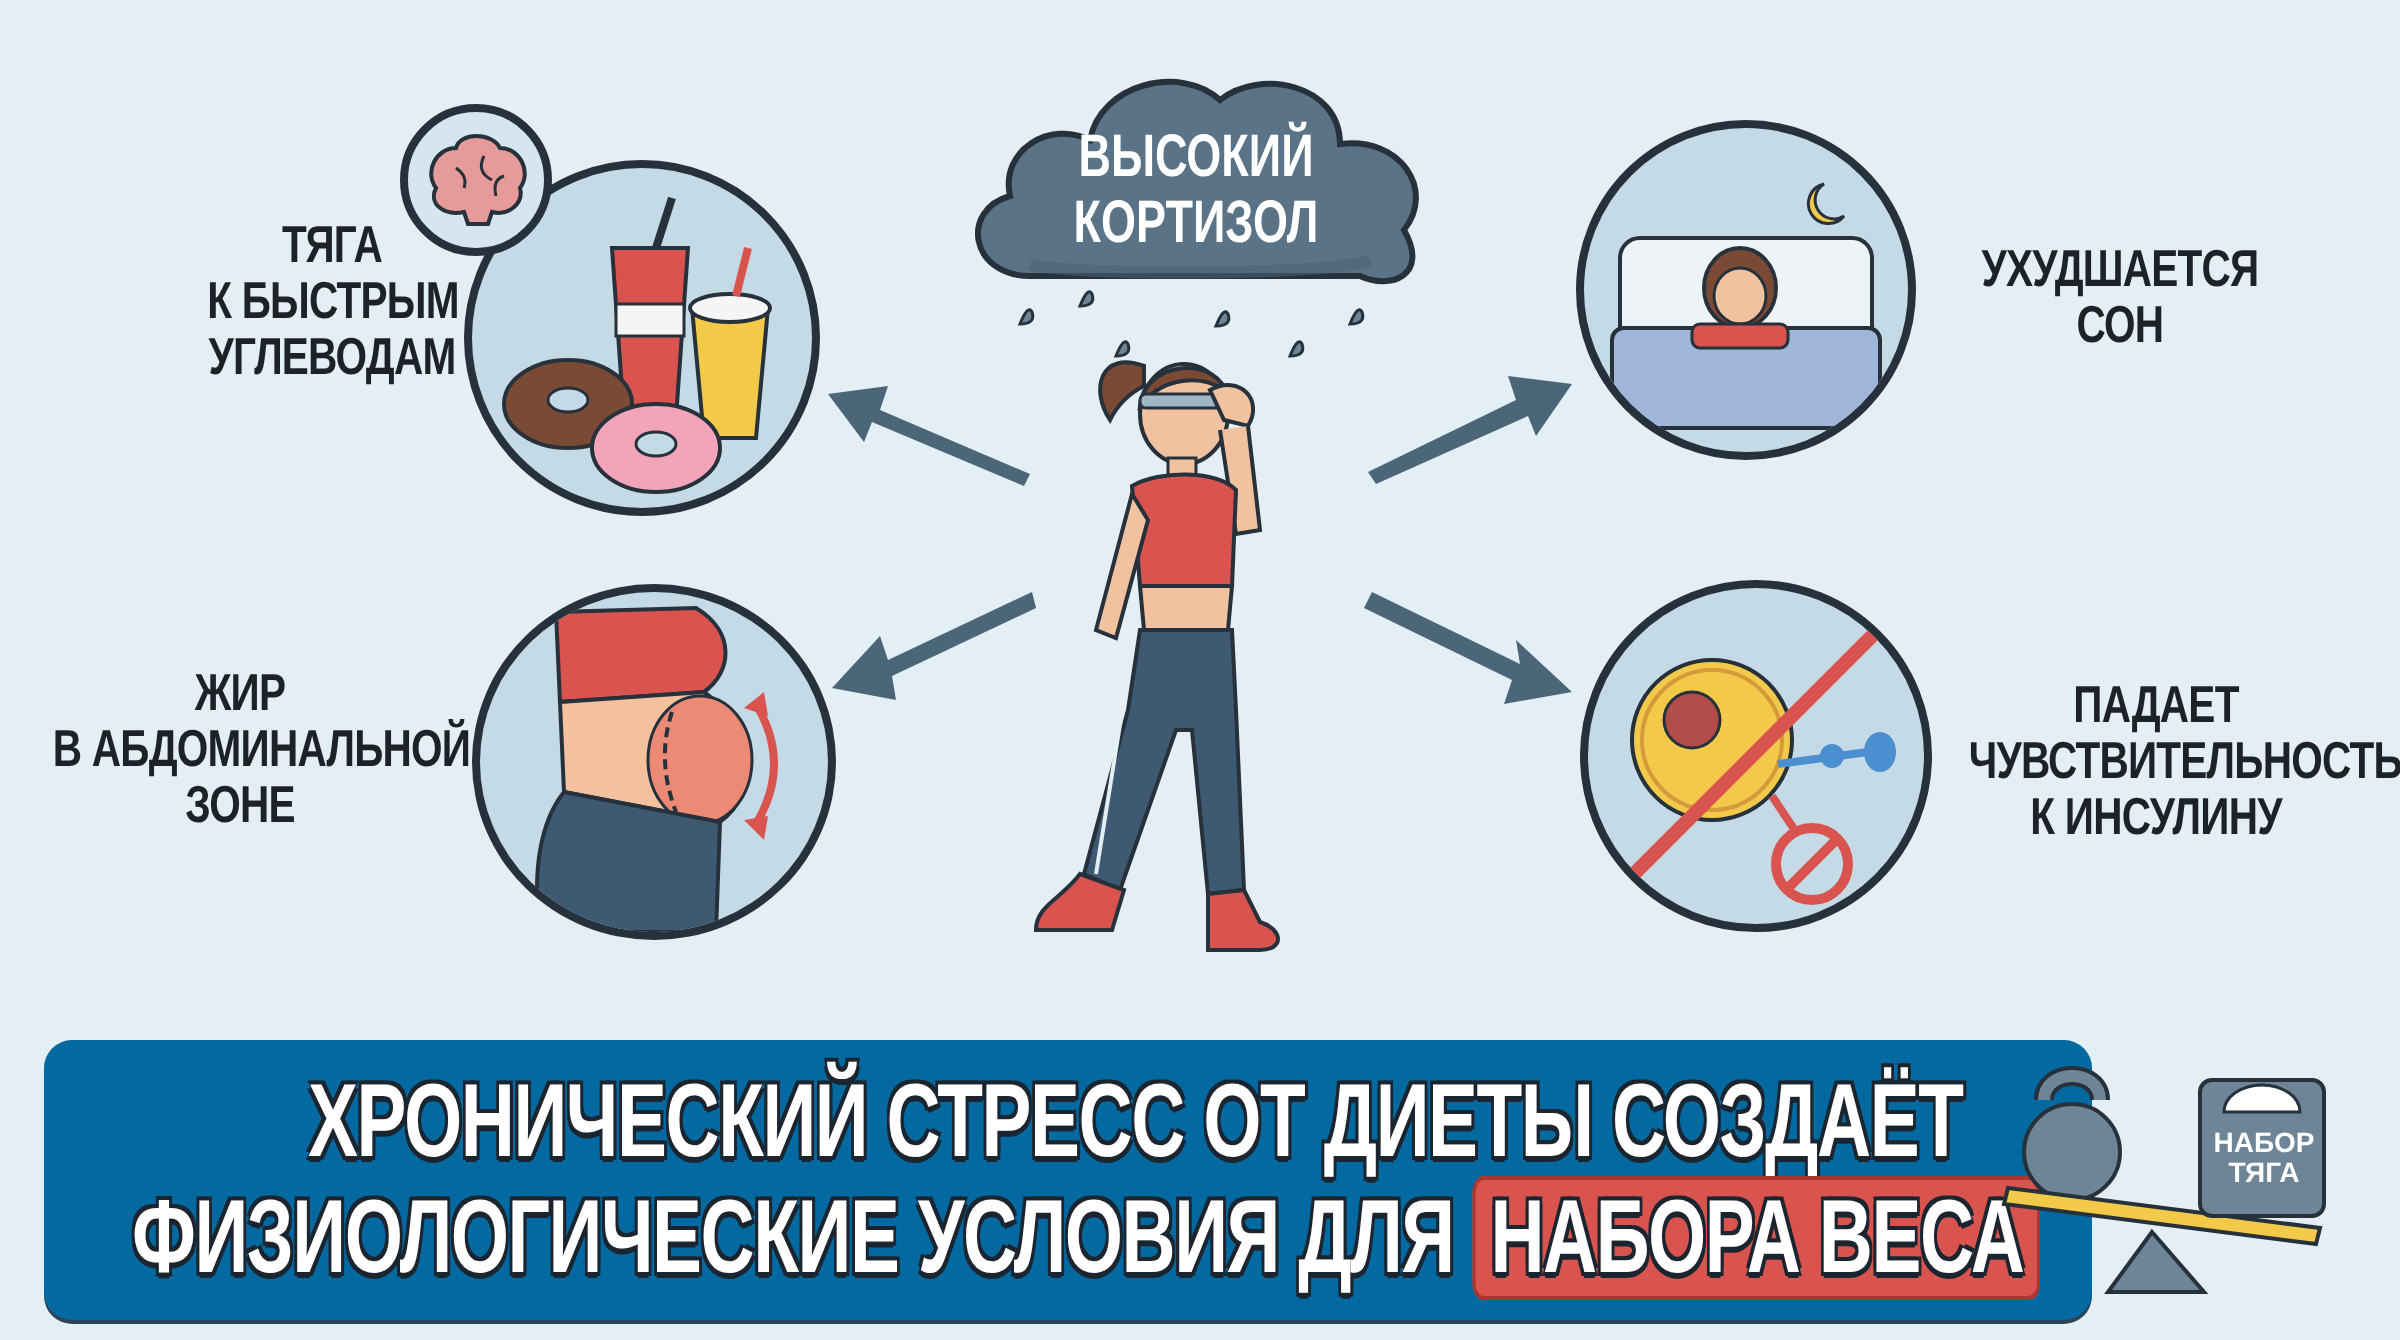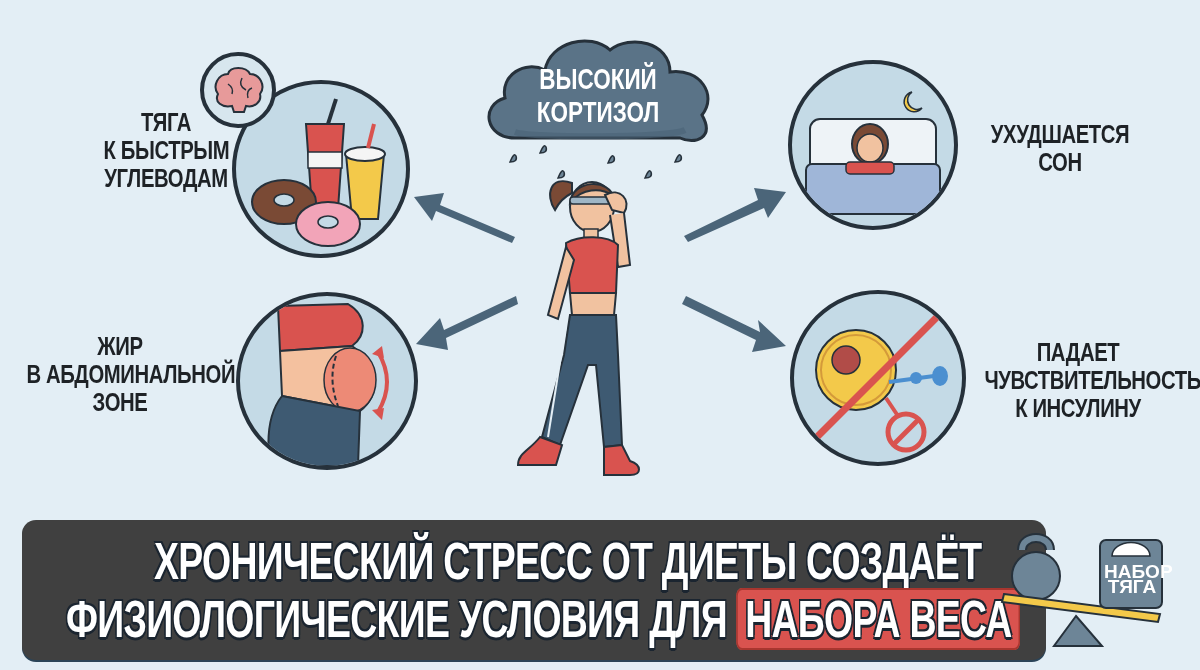--- a/index.html
+++ b/index.html
@@ -24,21 +24,21 @@
     position:absolute;
     border:4px solid #26313b;
     border-radius:50%;
     background:#c4dae6;
     overflow:hidden;
     box-sizing:border-box;
   }
   svg { display:block; }
   .banner {
     position:absolute; left:22px; top:520px; width:1024px; height:140px;
-    background:#404040; border-radius:14px;
+    background:#0369a1; border-radius:14px;
     box-shadow:0 2px 0 #2b4458;
   }
   .banner-line {
     position:absolute; white-space:nowrap;
     color:#ffffff; font-weight:bold; font-size:52px; line-height:54px;
     letter-spacing:-1px;
     text-shadow: -2px -2px 0 #1b2530, 2px -2px 0 #1b2530, -2px 2px 0 #1b2530, 2px 2px 0 #1b2530, 0 3px 0 #1b2530;
     transform:scaleX(0.72); transform-origin:left top;
   }
   .highlight {
@@ -205,18 +205,18 @@
   <div style="position:absolute;left:970px;top:6px;width:190px;height:130px;">
     <svg width="190" height="130" viewBox="0 0 190 130">
       <path d="M30 24 C30 8 58 8 58 24" stroke="#26313b" stroke-width="10" fill="none"></path>
       <path d="M30 24 C30 8 58 8 58 24" stroke="#6d8597" stroke-width="6" fill="none"></path>
       <ellipse cx="44" cy="50" rx="24" ry="24" fill="#6d8597" stroke="#26313b" stroke-width="2"></ellipse>
       <path d="M12 68 L168 88 L166 96 L10 76 Z" fill="#f3c94a" stroke="#26313b" stroke-width="2"></path>
       <path d="M84 90 L110 120 L62 120 Z" fill="#6d8597" stroke="#26313b" stroke-width="2"></path>
       <rect x="108" y="14" width="62" height="68" rx="6" fill="#6d8597" stroke="#26313b" stroke-width="2"></rect>
       <path d="M120 30 a14 10 0 0 1 38 0 Z" fill="#ffffff" stroke="#26313b" stroke-width="1.5"></path>
     </svg>
-    <div style="position:absolute;left:112px;top:38px;width:56px;text-align:center;color:#fff;font-weight:bold;font-size:19px;line-height:15px;">
+    <div style="position:absolute;left:112px;top:38px;width:56px;text-align:center;color:#fff;font-weight:bold;font-size:14px;line-height:15px;">
       <div>НАБОР</div>
       <div>ТЯГА</div>
     </div>
   </div>
 </div>
 
 </body></html>

